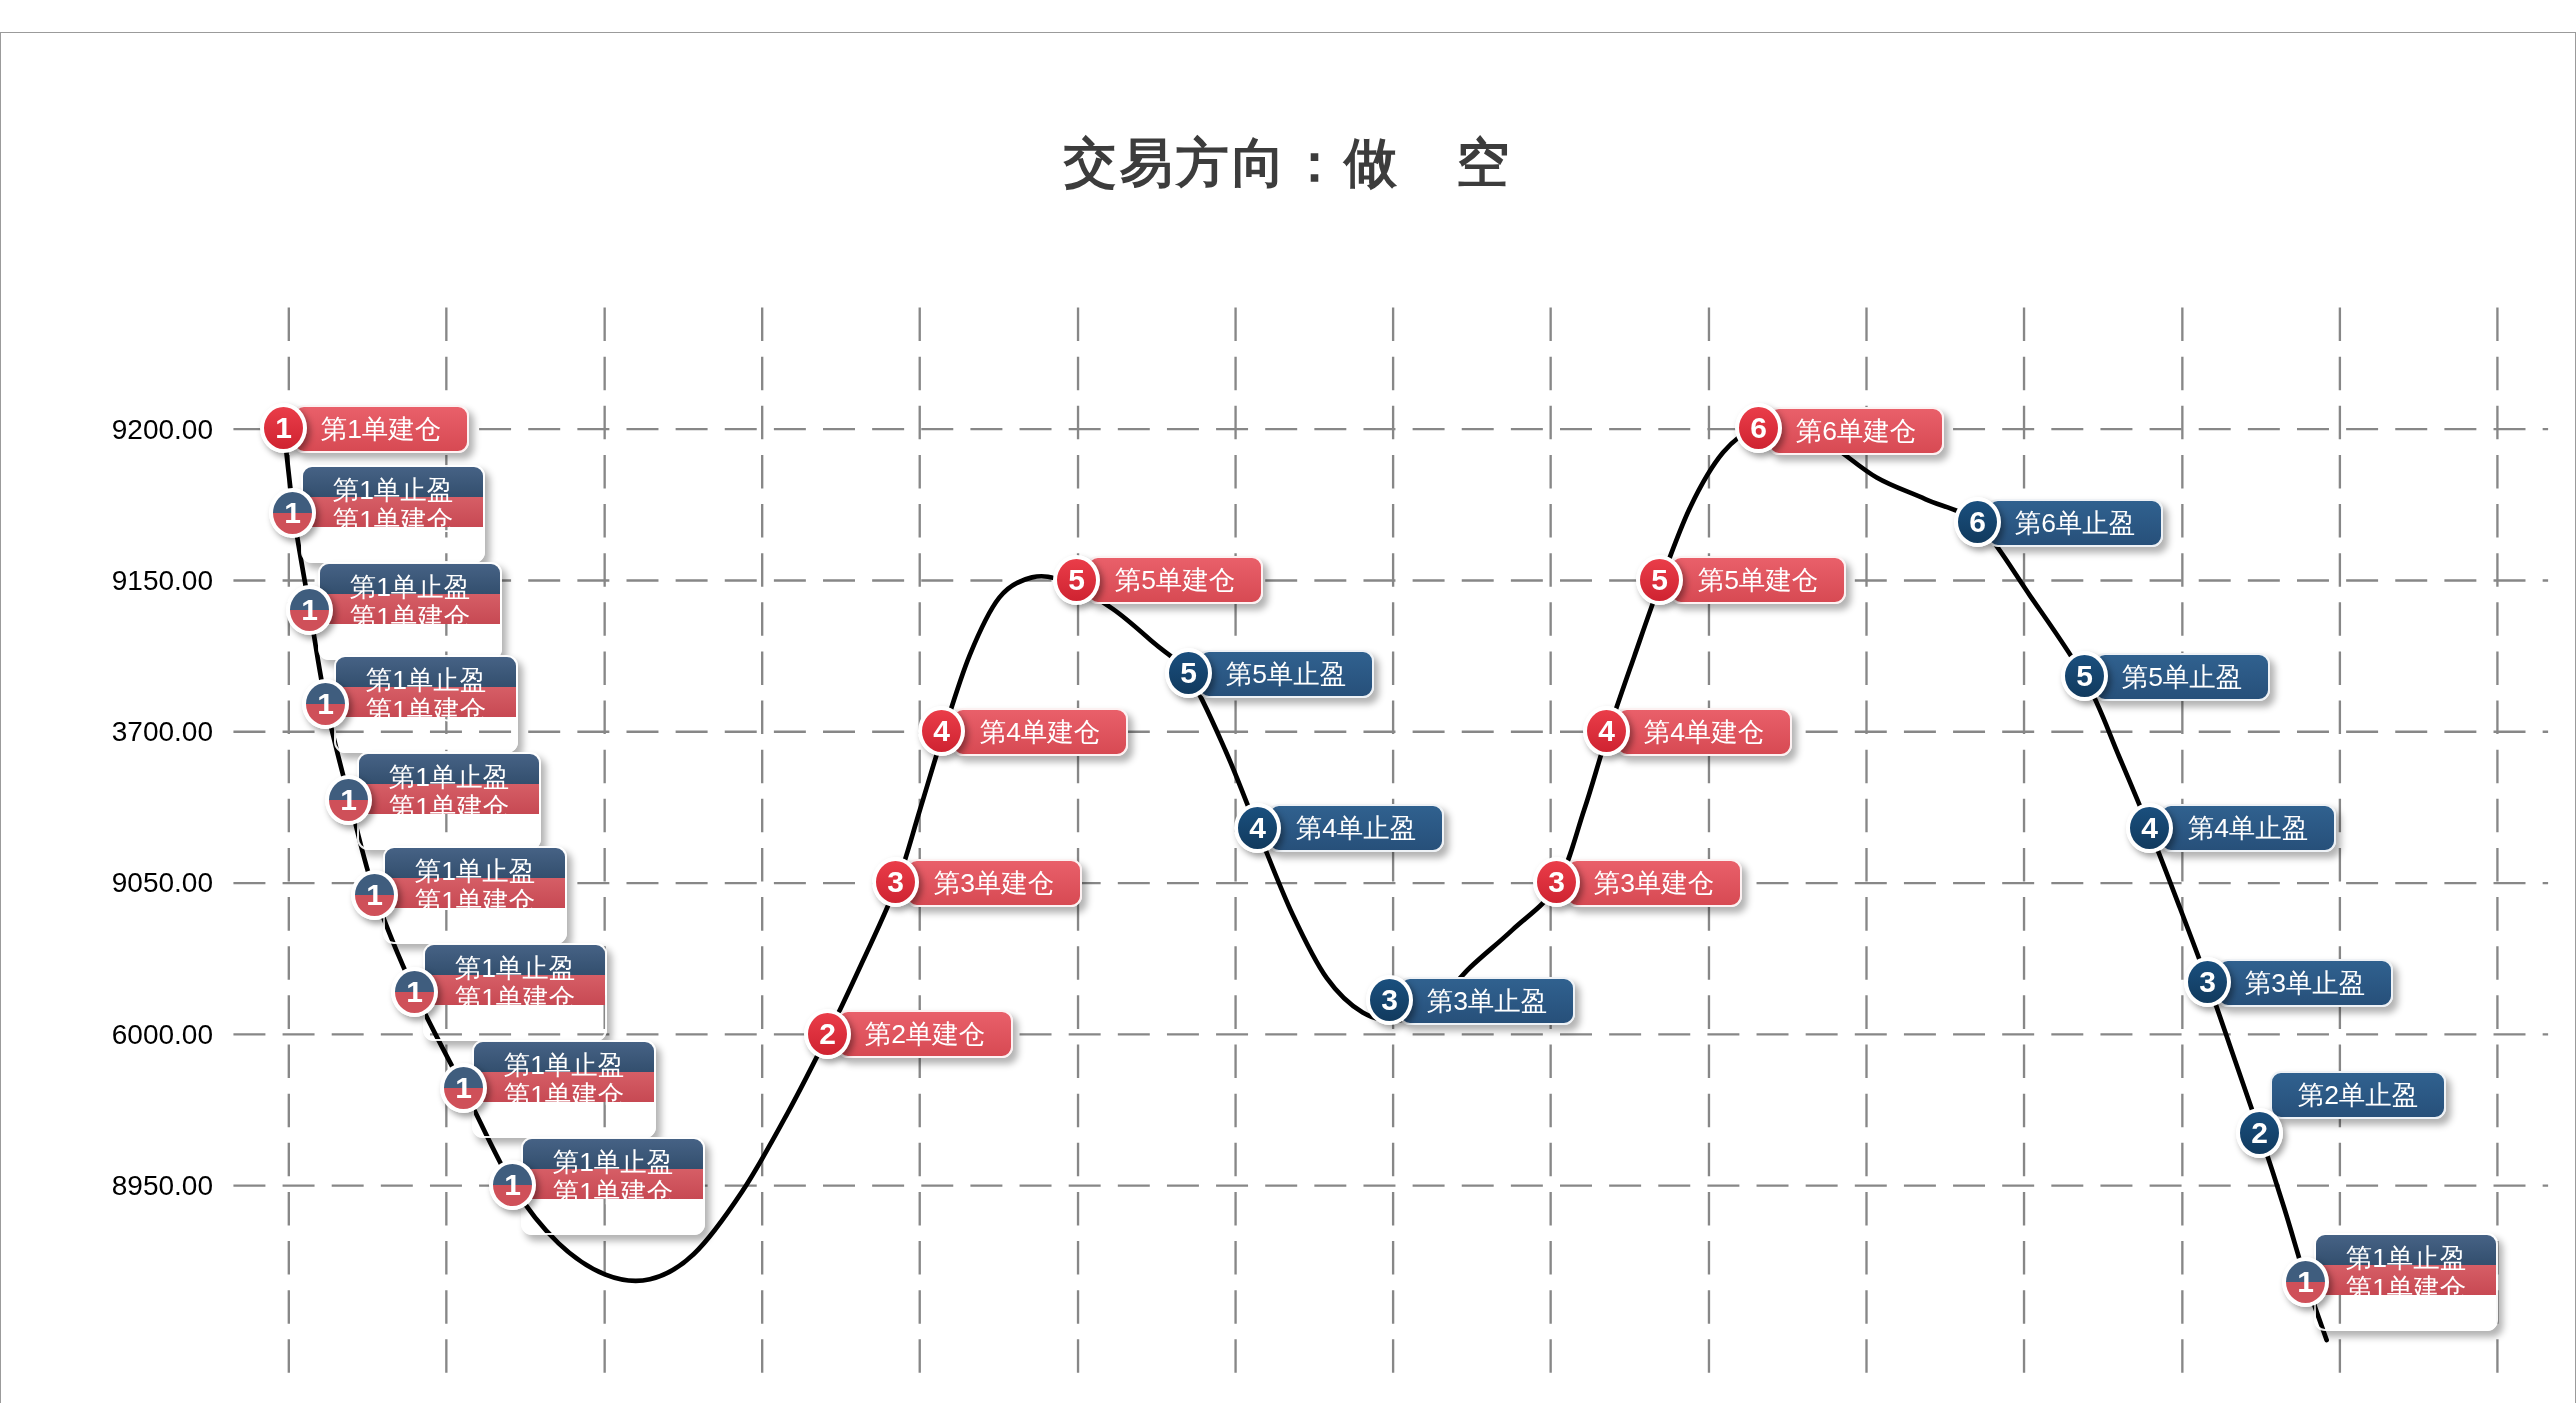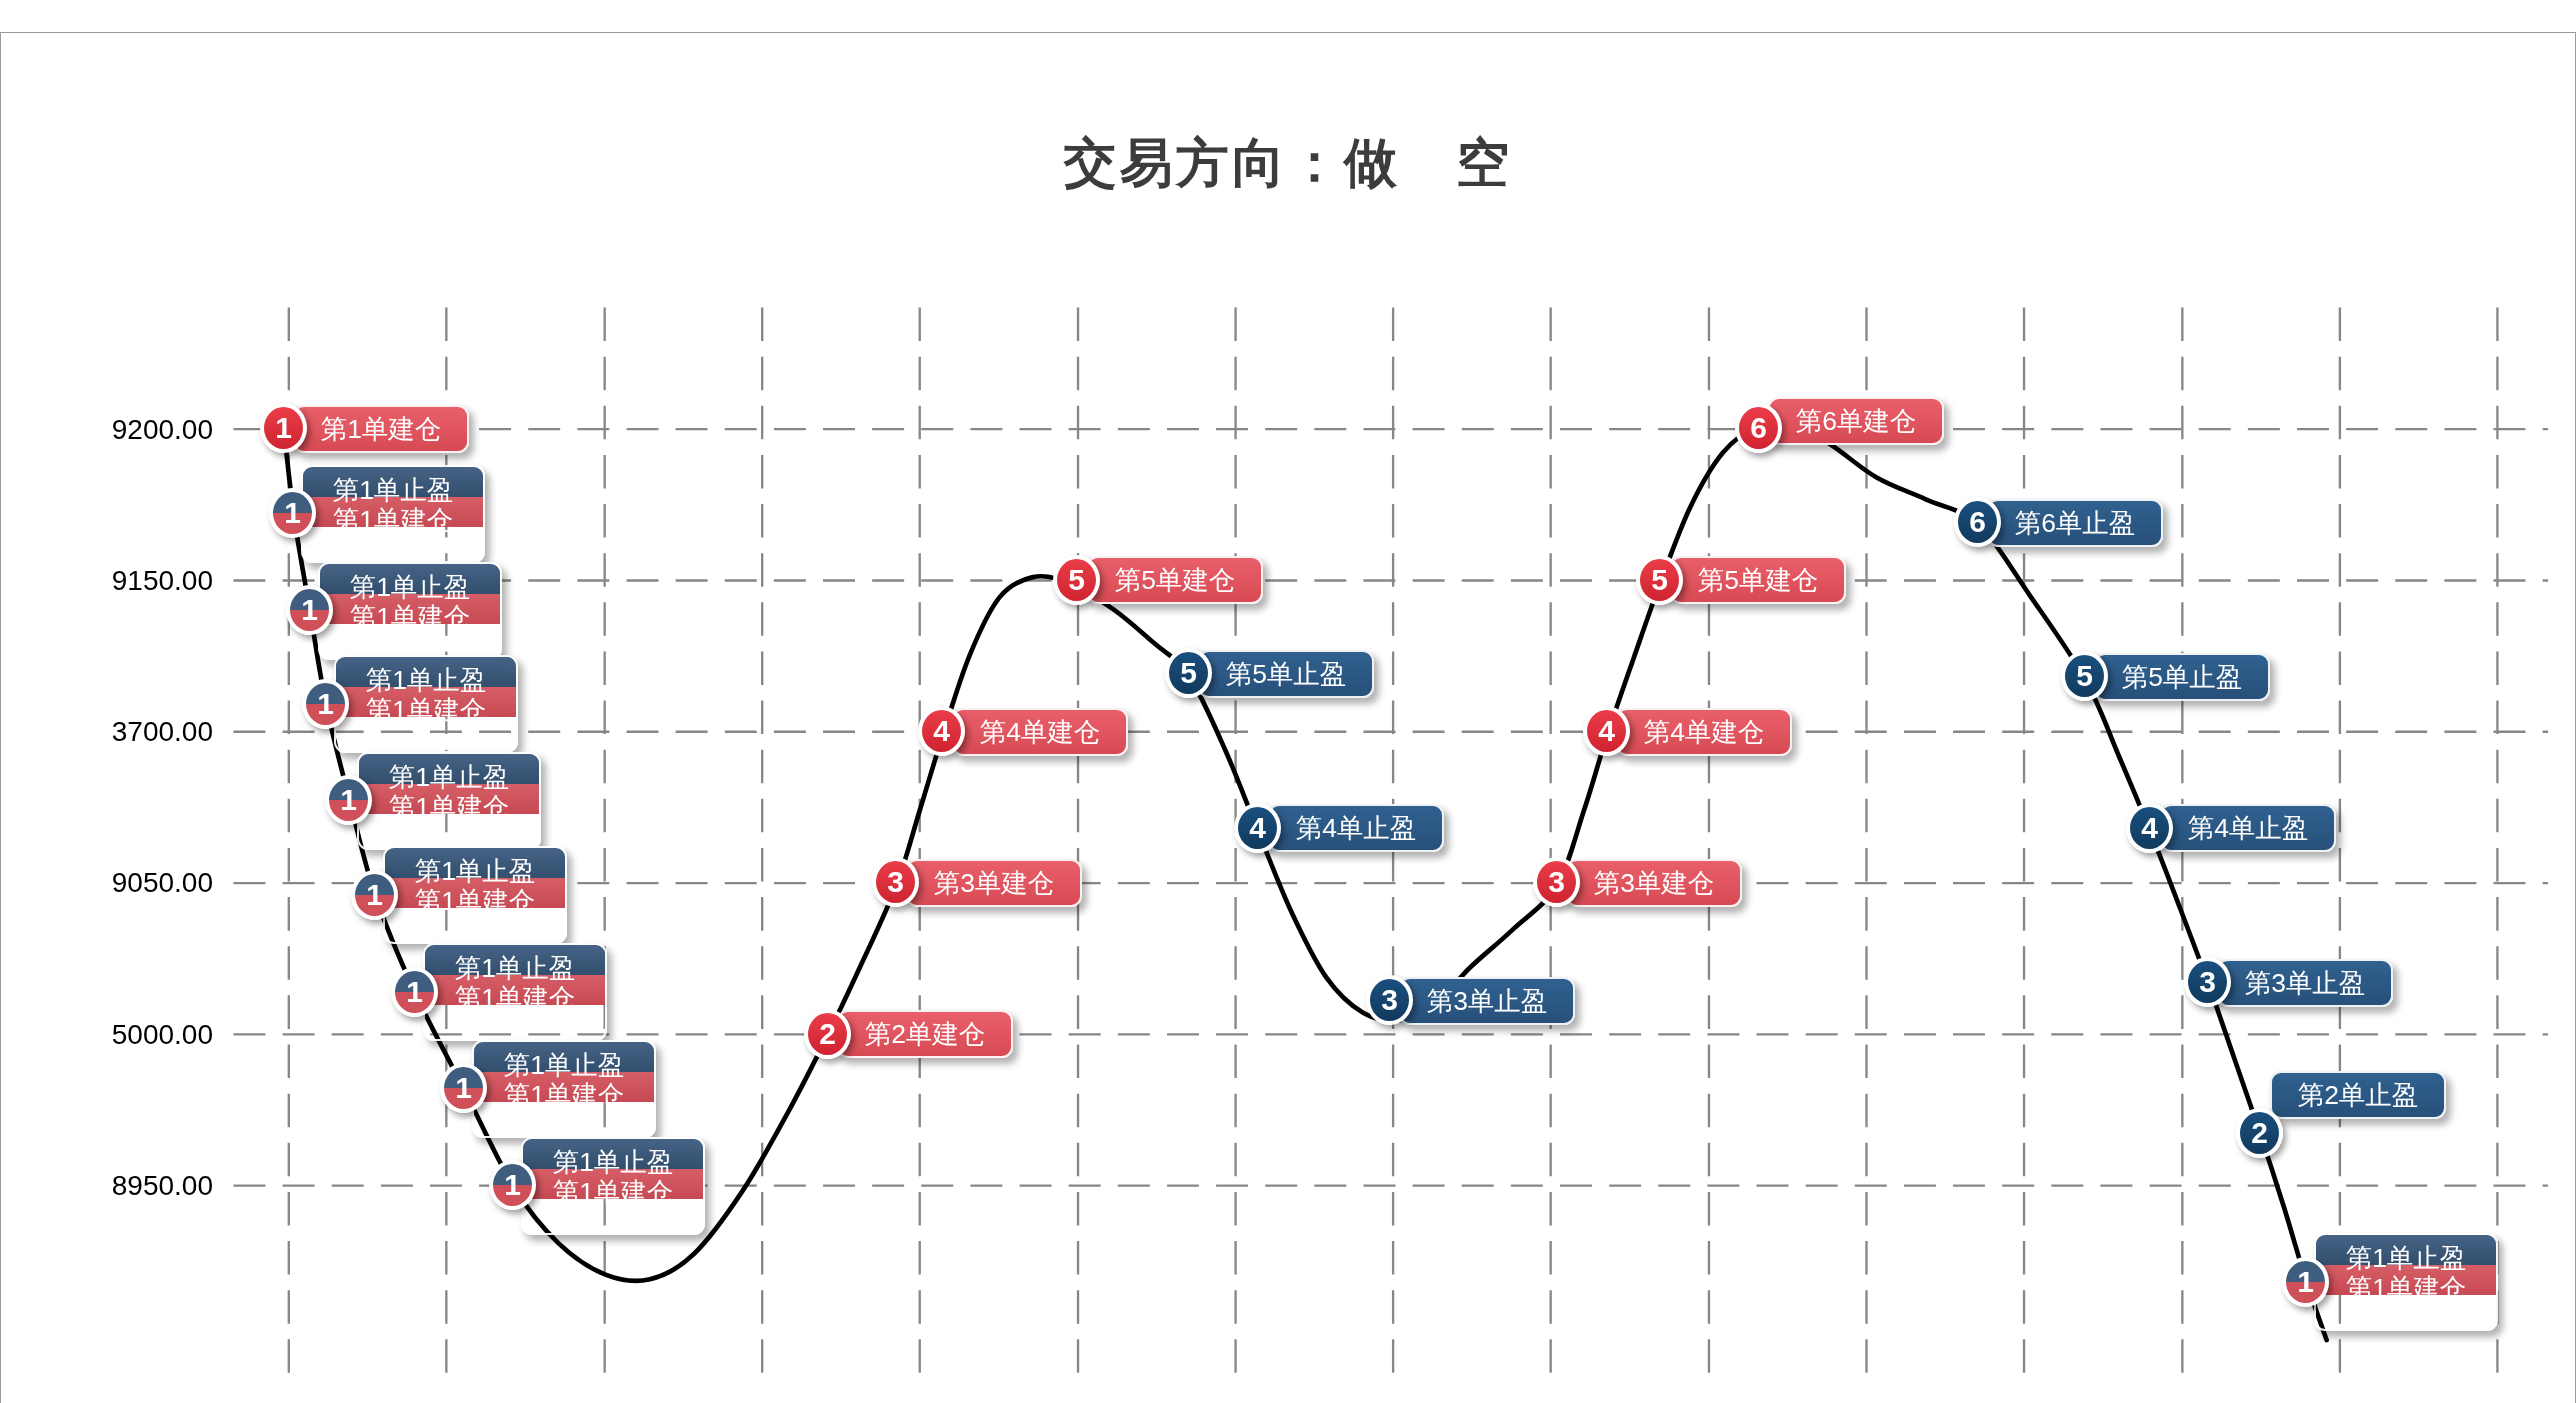--- a/index.html
+++ b/index.html
@@ -67,21 +67,21 @@
       <line x1="298" y1="1090" x2="3266" y2="1090" stroke="#878787" stroke-width="3" stroke-dasharray="41 22"></line>
       <line x1="298" y1="1284" x2="3266" y2="1284" stroke="#878787" stroke-width="3" stroke-dasharray="41 22"></line>
       <line x1="298" y1="1478" x2="3266" y2="1478" stroke="#878787" stroke-width="3" stroke-dasharray="41 22"></line>
       <path d="M360,482C362.5,504.2 369.0,572.0 375,615C381.0,658.0 389.0,698.8 396,740C403.0,781.2 408.5,821.3 417,862C425.5,902.7 436.5,943.3 447,984C457.5,1024.7 466.0,1064.8 480,1106C494.0,1147.2 512.0,1189.5 531,1231C550.0,1272.5 573.0,1313.7 594,1355C615.0,1396.3 636.8,1446.2 657,1479C677.2,1511.8 695.3,1533.2 715,1552C734.7,1570.8 755.5,1584.3 775,1592C794.5,1599.7 813.2,1602.3 832,1598C850.8,1593.7 868.3,1584.7 888,1566C907.7,1547.3 930.0,1516.0 950,1486C970.0,1456.0 989.7,1419.5 1008,1386C1026.3,1352.5 1043.8,1317.7 1060,1285C1076.2,1252.3 1090.3,1222.0 1105,1190C1119.7,1158.0 1135.8,1125.2 1148,1093C1160.2,1060.8 1168.2,1028.8 1178,997C1187.8,965.2 1196.3,935.2 1207,902C1217.7,868.8 1229.8,827.7 1242,798C1254.2,768.3 1266.7,740.7 1280,724C1293.3,707.3 1307.8,701.3 1322,698C1336.2,694.7 1347.8,697.3 1365,704C1382.2,710.7 1406.2,725.0 1425,738C1443.8,751.0 1461.7,767.7 1478,782C1494.3,796.3 1507.7,801.0 1523,824C1538.3,847.0 1555.2,886.7 1570,920C1584.8,953.3 1597.7,989.0 1612,1024C1626.3,1059.0 1641.3,1098.7 1656,1130C1670.7,1161.3 1685.0,1191.0 1700,1212C1715.0,1233.0 1730.7,1247.0 1746,1256C1761.3,1265.0 1776.7,1267.7 1792,1266C1807.3,1264.3 1822.7,1257.3 1838,1246C1853.3,1234.7 1867.3,1214.0 1884,1198C1900.7,1182.0 1919.5,1167.5 1938,1150C1956.5,1132.5 1979.7,1118.7 1995,1093C2010.3,1067.3 2019.3,1027.8 2030,996C2040.7,964.2 2048.3,934.7 2059,902C2069.7,869.3 2082.5,833.0 2094,800C2105.5,767.0 2116.0,736.0 2128,704C2140.0,672.0 2152.7,635.7 2166,608C2179.3,580.3 2193.7,555.2 2208,538C2222.3,520.8 2237.0,510.8 2252,505C2267.0,499.2 2282.5,499.3 2298,503C2313.5,506.7 2327.2,515.8 2345,527C2362.8,538.2 2384.5,558.2 2405,570C2425.5,581.8 2446.3,588.0 2468,598C2489.7,608.0 2512.7,609.3 2535,630C2557.3,650.7 2579.2,689.0 2602,722C2624.8,755.0 2653.0,793.7 2672,828C2691.0,862.3 2702.0,895.3 2716,928C2730.0,960.7 2743.0,991.7 2756,1024C2769.0,1056.3 2781.7,1089.7 2794,1122C2806.3,1154.3 2818.3,1185.7 2830,1218C2841.7,1250.3 2852.8,1283.7 2864,1316C2875.2,1348.3 2886.3,1380.0 2897,1412C2907.7,1444.0 2918.2,1476.5 2928,1508C2937.8,1539.5 2947.0,1573.0 2956,1601C2965.0,1629.0 2977.7,1663.5 2982,1676" fill="none" stroke="#000000" stroke-width="6" stroke-linecap="round"></path>
     </svg>
   <div id="yticks">
       <div class="ytick" style="top: 381px;">9200.00</div>
       <div class="ytick" style="top: 532px;">9150.00</div>
       <div class="ytick" style="top: 683px;">3700.00</div>
       <div class="ytick" style="top: 834px;">9050.00</div>
-      <div class="ytick" style="top: 986px;">5000.00</div>
+      <div class="ytick" style="top: 986px;">6000.00</div>
       <div class="ytick" style="top: 1137px;">8950.00</div>
     </div>
   <div id="markers">
       <div class="badge single entry" style="left:292px;top:372px"><span>第1单建仓</span></div>
       <div class="num-circle entry" style="left:259px;top:370px">
         <span>1</span>
       </div>
       <div class="badge pair" style="left:300px;top:432px">
         <div class="pair-row top"><span>第1单止盈</span></div>
         <div class="pair-row bottom"><span>第1单建仓</span></div>
@@ -171,21 +171,21 @@
         <span>3</span>
       </div>
       <div class="badge single entry" style="left:1615px;top:675px"><span>第4单建仓</span></div>
       <div class="num-circle entry" style="left:1582px;top:673px">
         <span>4</span>
       </div>
       <div class="badge single entry" style="left:1669px;top:523px"><span>第5单建仓</span></div>
       <div class="num-circle entry" style="left:1635px;top:522px">
         <span>5</span>
       </div>
-      <div class="badge single entry" style="left:1767px;top:364px"><span>第6单建仓</span></div>
+      <div class="badge single entry" style="left:1767px;top:374px"><span>第6单建仓</span></div>
       <div class="num-circle entry" style="left:1734px;top:370px">
         <span>6</span>
       </div>
       <div class="badge single profit" style="left:1986px;top:466px"><span>第6单止盈</span></div>
       <div class="num-circle profit" style="left:1953px;top:464px">
         <span>6</span>
       </div>
       <div class="badge single profit" style="left:2093px;top:620px"><span>第5单止盈</span></div>
       <div class="num-circle profit" style="left:2060px;top:618px">
         <span>5</span>

